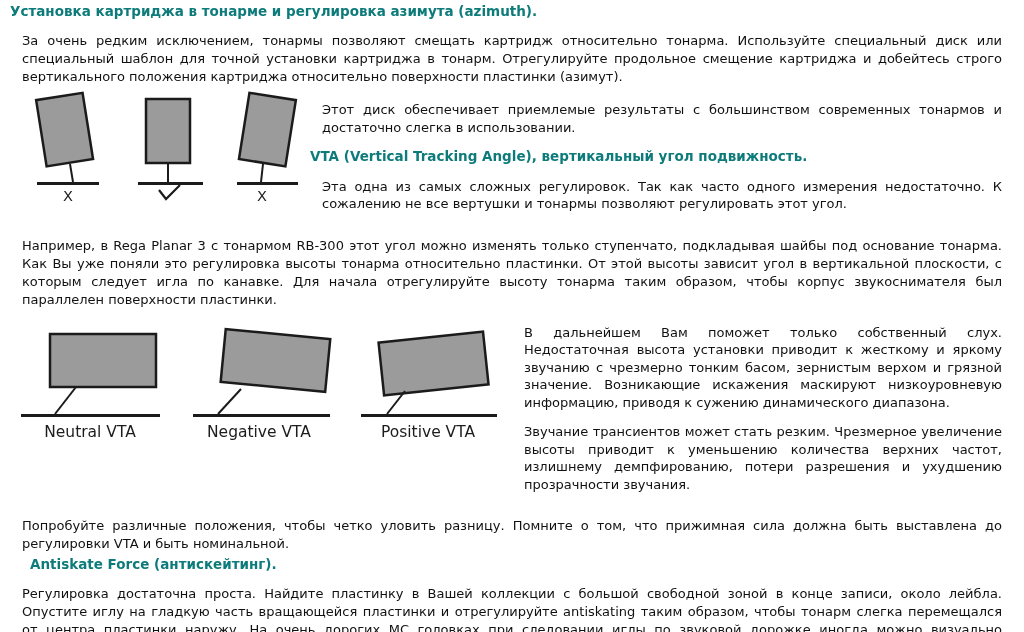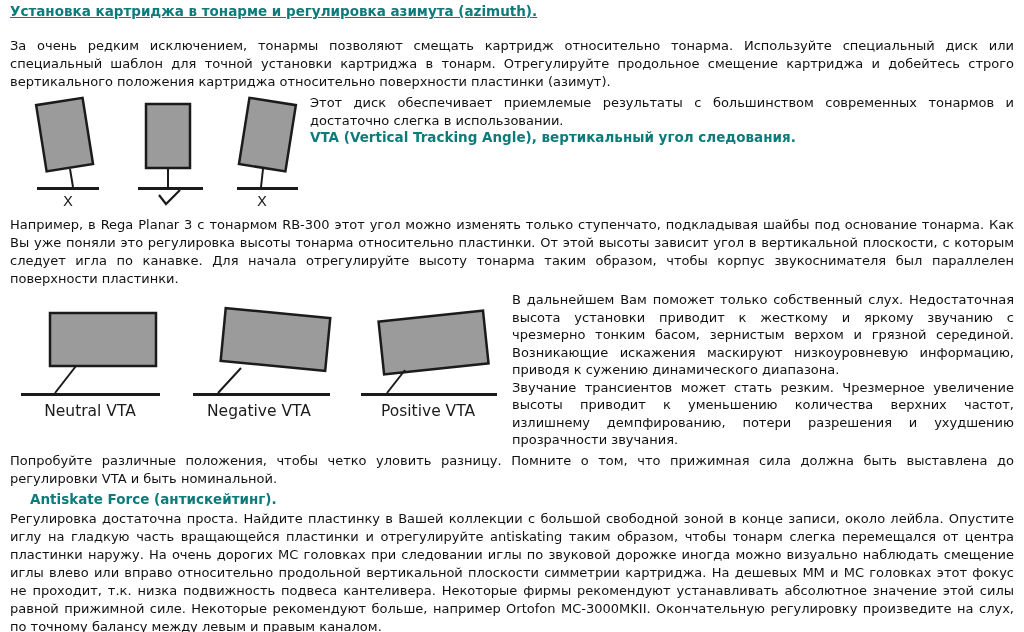--- a/index.html
+++ b/index.html
@@ -7,22 +7,22 @@
     width: 1024px; height: 632px; box-sizing: border-box;
     padding: 2px 10px 0 10px;
     font-family: "DejaVu Sans", "Liberation Sans", sans-serif;
     font-size: 13px; line-height: 18px; color: #111111;
     overflow: hidden;
   }
   h1, h2, h3 {
     color: #0e7b7b; font-size: 13.5px; font-weight: bold;
     margin: 0; line-height: 18px;
   }
-  h1 { margin-bottom: 17px; text-decoration: underline; }
-  p { margin: 0; text-align: justify; }
+  h1 { margin-bottom: 3px; }
+  p { margin: 12px; text-align: justify; }
   .p-intro { margin-bottom: 3px; }
   .p-rega  { margin-bottom: 3px; }
   .p-try   { margin-bottom: 2px; }
   .h-anti  { margin-bottom: 2px; margin-left: 20px; }
   .fig-row { display: flex; align-items: flex-start; }
   .row-azimuth { margin-bottom: 4px; }
   .row-vta     { margin-bottom: 3px; }
   .fig-azimuth { flex: 0 0 292px; margin-right: 8px; }
   .fig-vta     { flex: 0 0 492px; margin-right: 10px; }
   .fig-col { flex: 1 1 auto; min-width: 0; }
@@ -66,21 +66,22 @@
       <g transform="translate(257,0)">
         <rect class="cart" x="-23" y="7" width="47" height="67" transform="rotate(9 0 40)"></rect>
         <line class="stylus" x1="-4" y1="75" x2="-6" y2="93"></line>
         <line class="record" x1="-30" y1="94.5" x2="31" y2="94.5"></line>
         <text class="mark" x="-5" y="112" font-size="14.5" text-anchor="middle">X</text>
       </g>
     </svg>
 
     <div class="fig-col">
       <p>Этот диск обеспечивает приемлемые результаты с большинством современных тонармов и достаточно слегка в использовании.</p>
-      <h2>VTA (Vertical Tracking Angle), вертикальный угол следования.</h2>
+      <h2>VTA (Vertical Tracking Angle), вертикальный угол подвижность.</h2>
+      <p>Эта одна из самых сложных регулировок. Так как часто одного измерения недостаточно. К сожалению не все вертушки и тонармы позволяют регулировать этот угол.</p>
     </div>
   </div>
 
   <p class="p-rega">Например, в Rega Planar 3 с тонармом RB-300 этот угол можно изменять только ступенчато, подкладывая шайбы под основание тонарма. Как Вы уже поняли это регулировка высоты тонарма относительно пластинки. От этой высоты зависит угол в вертикальной плоскости, с которым следует игла по канавке. Для начала отрегулируйте высоту тонарма таким образом, чтобы корпус звукоснимателя был параллелен поверхности пластинки.</p>
 
   <div class="fig-row row-vta">
 
     <svg class="fig-vta" width="492" height="138" viewBox="0 0 492 138" xmlns="http://www.w3.org/2000/svg">
 
       <g>
@@ -99,21 +100,21 @@
 
       <g>
         <rect class="cart" x="371" y="25" width="105" height="53" transform="rotate(-6 423 51)"></rect>
         <path class="stylus" d="M395,79 L377,102"></path>
         <line class="record" x1="351" y1="103.5" x2="487" y2="103.5"></line>
         <text class="vlabel" x="418" y="125" text-anchor="middle">Positive VTA</text>
       </g>
     </svg>
 
     <div class="fig-col">
-      <p>В дальнейшем Вам поможет только собственный слух. Недостаточная высота установки приводит к жесткому и яркому звучанию с чрезмерно тонким басом, зернистым верхом и грязной серединой. Возникающие искажения маскируют низкоуровневую информацию, приводя к сужению динамического диапазона.</p>
+      <p>В дальнейшем Вам поможет только собственный слух. Недостаточная высота установки приводит к жесткому и яркому звучанию с чрезмерно тонким басом, зернистым верхом и грязной значение. Возникающие искажения маскируют низкоуровневую информацию, приводя к сужению динамического диапазона.</p>
       <p>Звучание трансиентов может стать резким. Чрезмерное увеличение высоты приводит к уменьшению количества верхних частот, излишнему демпфированию, потери разрешения и ухудшению прозрачности звучания.</p>
     </div>
   </div>
 
   <p class="p-try">Попробуйте различные положения, чтобы четко уловить разницу. Помните о том, что прижимная сила должна быть выставлена до регулировки VTA и быть номинальной.</p>
 
   <h3 class="h-anti">Antiskate Force (антискейтинг).</h3>
 
   <p>Регулировка достаточна проста. Найдите пластинку в Вашей коллекции с большой свободной зоной в конце записи, около лейбла. Опустите иглу на гладкую часть вращающейся пластинки и отрегулируйте antiskating таким образом, чтобы тонарм слегка перемещался от центра пластинки наружу. На очень дорогих МС головках при следовании иглы по звуковой дорожке иногда можно визуально наблюдать смещение иглы влево или вправо относительно продольной вертикальной плоскости симметрии картриджа. На дешевых ММ и МС головках этот фокус не проходит, т.к. низка подвижность подвеса кантеливера. Некоторые фирмы рекомендуют устанавливать абсолютное значение этой силы равной прижимной силе. Некоторые рекомендуют больше, например Ortofon MC-3000MKII. Окончательную регулировку произведите на слух, по точному балансу между левым и правым каналом.</p>
 

